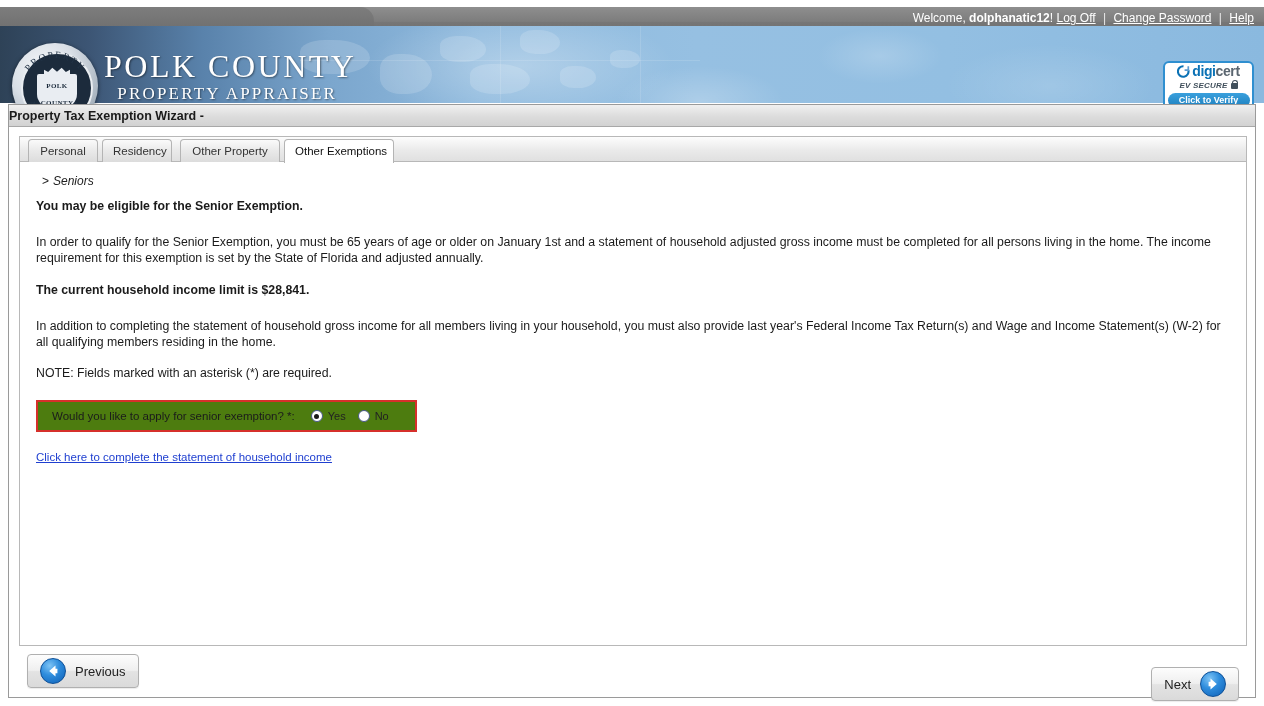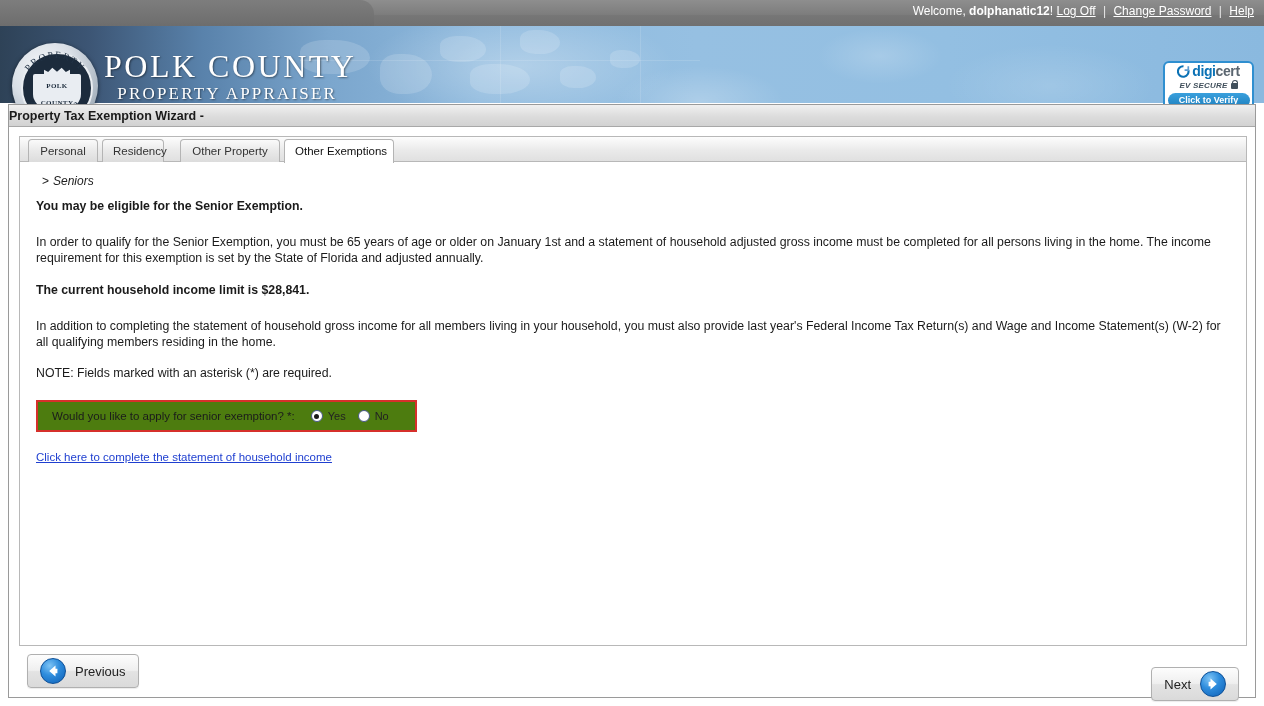--- a/index.html
+++ b/index.html
@@ -19,21 +19,21 @@
   
   .page {
     position: relative;
     width: 1264px;
     height: 706px;
     background: #ffffff;
   }
 
   .topbar {
     position: absolute;
-    top: 0; left: 0;
+    top: 7px; left: 0;
     width: 1264px;
     height: 30px;
     background: linear-gradient(to bottom, #8e8e8e 0%, #7d7d7d 48%, #767676 52%, #6e6e6e 100%);
   }
   .topbar-tab {
     position: absolute;
     top: 0; left: 0;
     width: 374px;
     height: 26px;
     background: linear-gradient(to bottom, #7d7d7d 0%, #6d6d6d 100%);
@@ -85,21 +85,21 @@
     left: 9px; top: 9px;
     width: 68px; height: 68px;
     border-radius: 50%;
     background: #1c2b3c;
     border: 2px solid #e9edf1;
   }
   .seal-shield {
     position: absolute;
     left: 50%; top: 20px;
     transform: translateX(-50%);
-    width: 48px; height: 34px;
+    width: 40px; height: 34px;
     background: #e9edf2;
     border-radius: 2px 2px 14px 14px;
   }
   .seal-shield span {
     display: block;
     text-align: center;
     font-family: "Liberation Serif", serif;
     font-size: 7px;
     color: #1c2b3c;
     letter-spacing: 0.4px;
@@ -473,21 +473,21 @@
   </div>
 
   <div class="outer-frame">
 
     <div class="wizard-title">Property Tax Exemption Wizard -</div>
 
     <div class="inner-panel">
 
       <div class="tabstrip">
         <div class="tab" style="left:8px;  width:70px;">Personal</div>
-        <div class="tab" style="left:82px; width:62px;">Residency</div>
+        <div class="tab" style="left:82px; width:70px;">Residency</div>
         <div class="tab" style="left:160px;width:100px;">Other Property</div>
         <div class="tab active" style="left:264px;width:110px;">Other Exemptions</div>
       </div>
 
       <div class="tab-content">
 
         <div class="breadcrumb">
           <span class="gt">&gt;</span><span>Seniors</span>
         </div>
 

